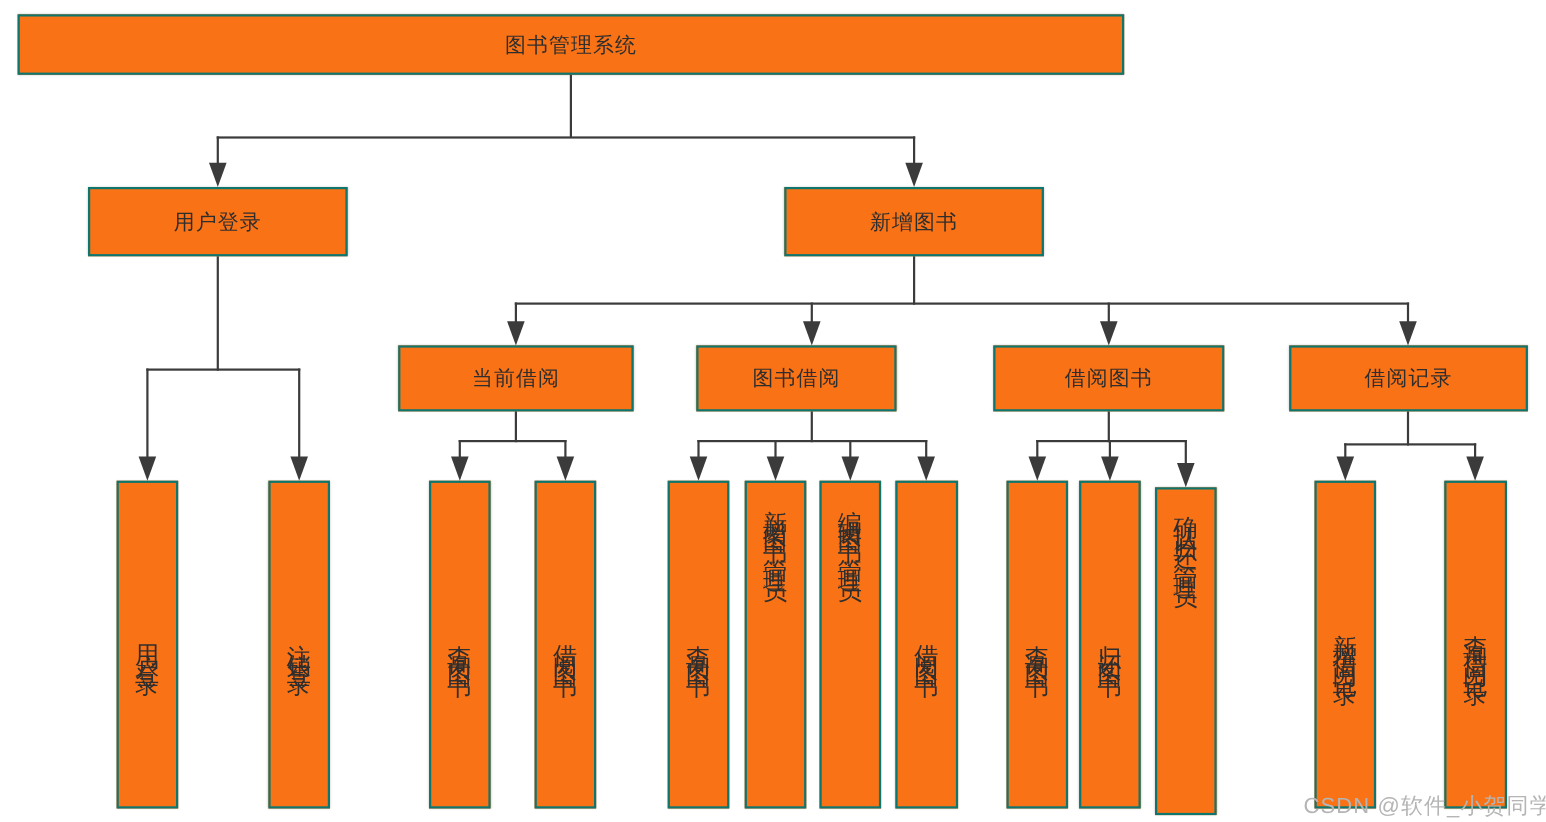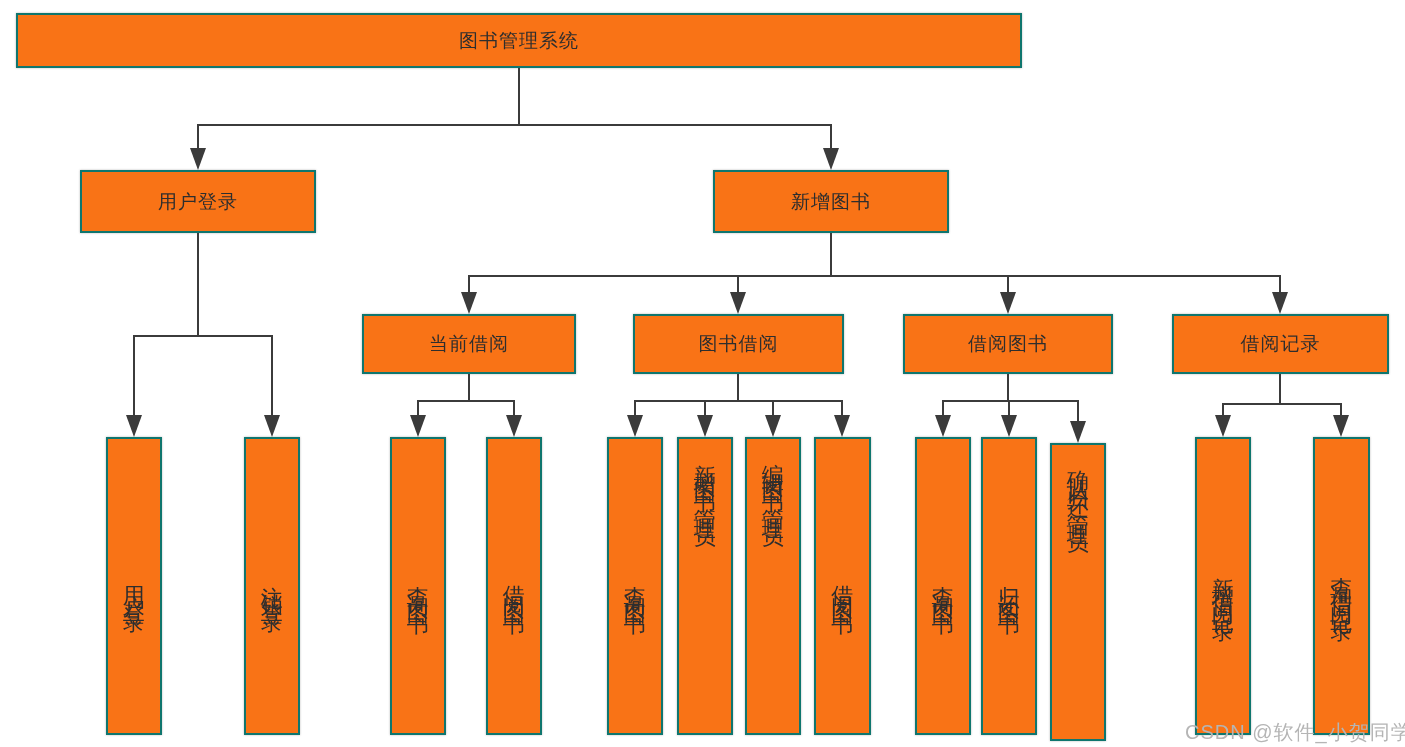--- a/index.html
+++ b/index.html
@@ -47,21 +47,21 @@
 </div>
 
 <div class="box hnode" style="left:713px; top:170px; width:236px; height:63px;">
   <span>新增图书</span>
 </div>
 
 <div class="box hnode" style="left:362px; top:314px; width:214px; height:60px;">
   <span>当前借阅</span>
 </div>
 
-<div class="box hnode" style="left:633px; top:314px; width:211px; height:60px;">
+<div class="box hnode" style="left:633px; top:314px; width:182px; height:60px;">
   <span>图书借阅</span>
 </div>
 
 <div class="box hnode" style="left:903px; top:314px; width:210px; height:60px;">
   <span>借阅图书</span>
 </div>
 
 <div class="box hnode" style="left:1172px; top:314px; width:217px; height:60px;">
   <span>借阅记录</span>
 </div>

